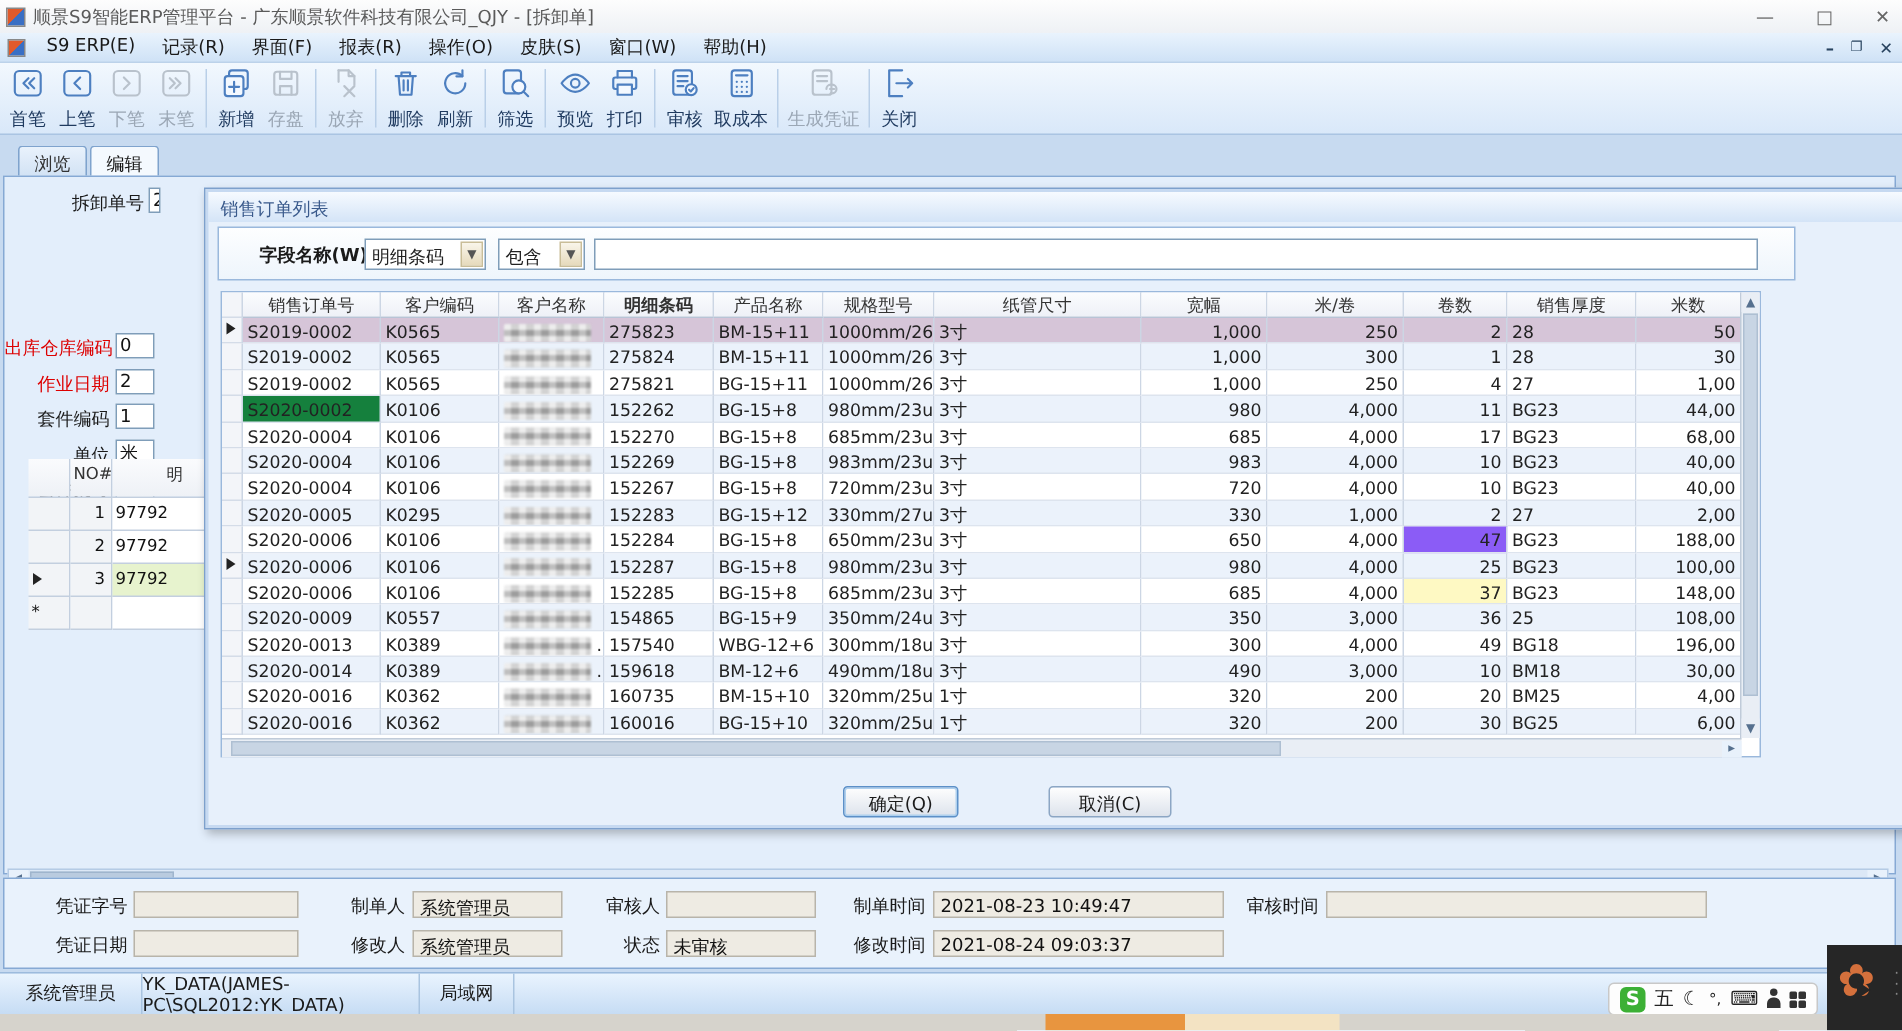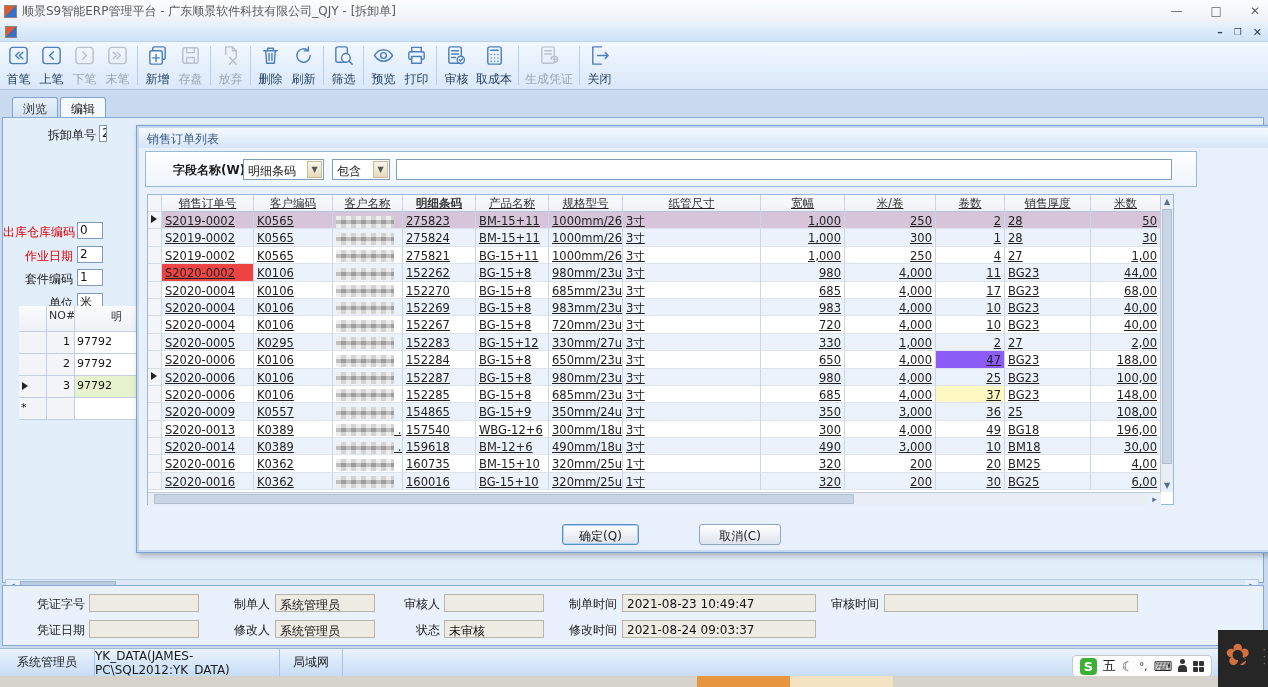--- a/index.html
+++ b/index.html
@@ -85,21 +85,21 @@
   .dialog { position:absolute; left:100px; top:125px; width:1171px; height:428px; background:#e7f0fb; border:1px solid #7da0cc; box-shadow:0 0 0 2px rgba(180,205,235,.65) inset, 2px 3px 6px rgba(0,0,0,.25); z-index:10;margin-left:36px; }
   .dlg-title { position:absolute; left:2px; top:2px; right:2px; height:20px; background:linear-gradient(#f6faff,#d4e4f7); color:#3a5a8c; padding:3px 0 0 8px; }
   .dlg-close { position:absolute; right:8px; top:4px; color:#667; font-size:12px; width:16px; text-align:center; }
   .searchstrip { position:absolute; left:8px; top:25px; width:1052px; height:36px; background:linear-gradient(#fdfeff,#eef5fc); border:1px solid #9ab8dc; }
   .fs-label { position:absolute; left:27px; top:10px; color:#1a1a1a; font-weight:bold; }
   .combo { position:absolute; top:7px; height:21px; background:#fff; border:1px solid #7f9db9; padding:3px 0 0 4px; }
   .combo .arr { position:absolute; right:1px; top:1px; width:15px; height:17px; background:linear-gradient(#f9f5ea,#e6dabc); border:1px solid #c9bd98; text-align:center; font-size:8px; line-height:16px; color:#555; }
   .search-input { position:absolute; left:250px; top:7px; width:776px; height:21px; background:#fff; border:1px solid #7f9db9; }
 
   .dgrid { position:absolute; left:10px; top:68px; width:1027px; height:311px; background:#fff; border:1px solid #9ab8dc; font-size:11.5px; }
-  .drow { display:flex; height:17.4px;text-decoration:underline; }
+  .drow { display:flex; height:17.4px; }
   .drow.hdr { height:17px; }
   .dcell { border-right:1px solid #ccd6e4; border-bottom:1px solid #dde4ee; overflow:hidden; white-space:nowrap; padding:2px 3px 0 3px; }
   .hdr .dcell { background:linear-gradient(#fbfcfe,#eef1f7); border-bottom:1px solid #b8c4d6; color:#333; text-align:center; padding-top:1px; }
   .dcell.r { text-align:right; }
   .dcell.rowsel { background:#f3f5f9; border-bottom-color:#d4dce8; position:relative; }
   .marker { position:absolute; left:3px; top:3px; width:0; height:0; border-left:6px solid #222; border-top:4px solid transparent; border-bottom:4px solid transparent; }
   .mosaic { display:inline-block; width:58px; height:12px; vertical-align:middle; background-color:#c9c9c9; background-image:repeating-linear-gradient(0deg,rgba(255,255,255,.45) 0 4px,rgba(120,120,120,.3) 4px 8px),repeating-linear-gradient(90deg,rgba(255,255,255,.4) 0 5px,rgba(110,110,110,.3) 5px 10px); filter:blur(.6px); border-radius:1px; }
   .vscroll { position:absolute; right:0; top:0; width:13px; height:297px; background:#e9eef5; border-left:1px solid #c0cbd9; }
   .vs-btn { position:absolute; left:0; width:12px; height:13px; color:#56708e; font-size:8px; text-align:center; line-height:13px; background:#e9eef5; }
   .vs-thumb { position:absolute; left:1px; top:14px; width:10px; height:255px; background:#c8d5e4; border:1px solid #aebfd2; }
@@ -119,20 +119,30 @@
     <span>顺景S9智能ERP管理平台 - 广东顺景软件科技有限公司_QJY - [拆卸单]</span>
     <span class="tb-controls">
       <span>—</span>
       <span>□</span>
       <span>✕</span>
     </span>
   </div>
 
   <div class="menubar">
     <span class="appicon16" style="width:12px;height:12px;"></span>
+    <span style="display:flex;">
+        <span class="mi">S9 ERP(E)</span>
+        <span class="mi">记录(R)</span>
+        <span class="mi">界面(F)</span>
+        <span class="mi">报表(R)</span>
+        <span class="mi">操作(O)</span>
+        <span class="mi">皮肤(S)</span>
+        <span class="mi">窗口(W)</span>
+        <span class="mi">帮助(H)</span>
+      </span>
   </div>
   <div class="mdi-controls">
     <span>–</span>
     <span style="font-size:9px;">❐</span>
     <span>✕</span>
   </div>
 
   <div class="toolbar">
       <div class="tbtn">
         <span><svg viewBox="0 0 24 24">
@@ -437,21 +447,21 @@
             <div class="dcell" style="flex: 0 0 74px; width: 74px; background: rgb(255, 255, 255);">1000mm/26u...</div>
             <div class="dcell" style="flex: 0 0 138px; width: 138px; background: rgb(255, 255, 255);">3寸</div>
             <div class="dcell r" style="flex: 0 0 84px; width: 84px; background: rgb(255, 255, 255);">1,000</div>
             <div class="dcell r" style="flex: 0 0 91px; width: 91px; background: rgb(255, 255, 255);">250</div>
             <div class="dcell r" style="flex: 0 0 69px; width: 69px; background: rgb(255, 255, 255);">4</div>
             <div class="dcell" style="flex: 0 0 86px; width: 86px; background: rgb(255, 255, 255);">27</div>
             <div class="dcell r" style="flex: 0 0 70px; width: 70px; background: rgb(255, 255, 255);">1,00</div>
           </div>
           <div class="drow">
             <div class="dcell rowsel" style="flex: 0 0 14px; width: 14px;"></div>
-            <div class="dcell" style="flex: 0 0 92px; width: 92px; background: #ef4444;">S2020-0002</div>
+            <div class="dcell" style="flex: 0 0 92px; width: 92px; background: #15803d;">S2020-0002</div>
             <div class="dcell" style="flex: 0 0 79px; width: 79px; background: rgb(235, 242, 251);">K0106</div>
             <div class="dcell" style="flex: 0 0 70px; width: 70px; background: rgb(235, 242, 251);"><span class="mosaic"></span></div>
             <div class="dcell" style="flex: 0 0 73px; width: 73px; background: rgb(235, 242, 251);">152262</div>
             <div class="dcell" style="flex: 0 0 73px; width: 73px; background: rgb(235, 242, 251);">BG-15+8</div>
             <div class="dcell" style="flex: 0 0 74px; width: 74px; background: rgb(235, 242, 251);">980mm/23um...</div>
             <div class="dcell" style="flex: 0 0 138px; width: 138px; background: rgb(235, 242, 251);">3寸</div>
             <div class="dcell r" style="flex: 0 0 84px; width: 84px; background: rgb(235, 242, 251);">980</div>
             <div class="dcell r" style="flex: 0 0 91px; width: 91px; background: rgb(235, 242, 251);">4,000</div>
             <div class="dcell r" style="flex: 0 0 69px; width: 69px; background: rgb(235, 242, 251);">11</div>
             <div class="dcell" style="flex: 0 0 86px; width: 86px; background: rgb(235, 242, 251);">BG23</div>

